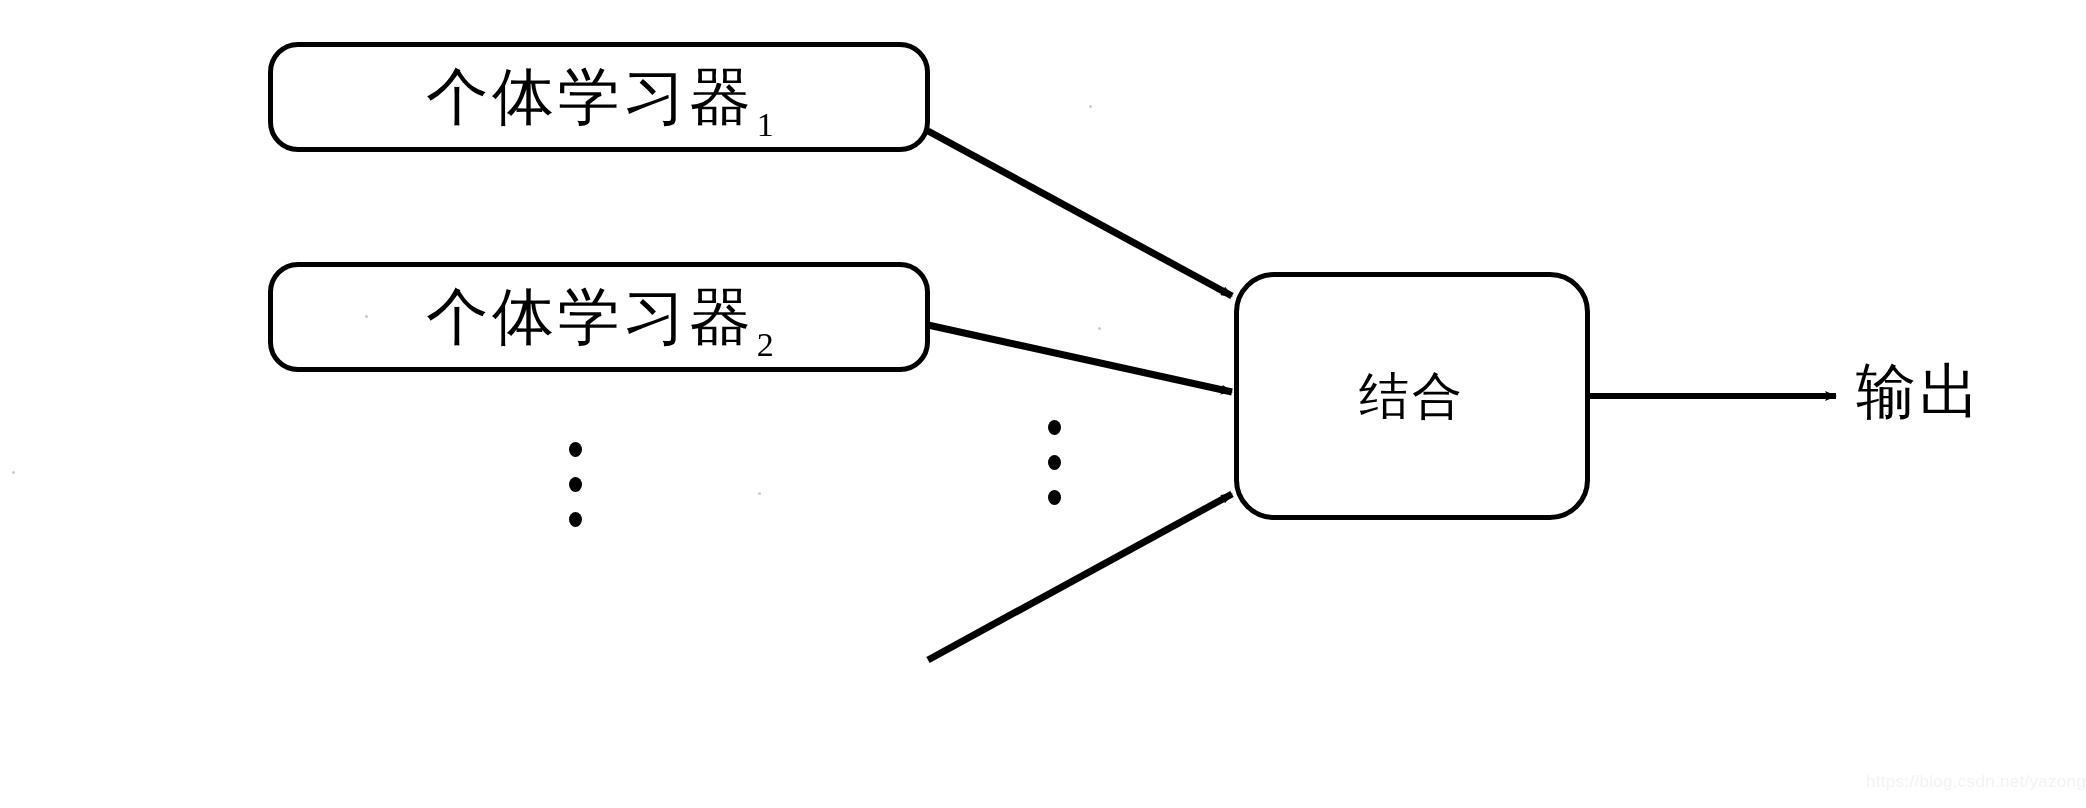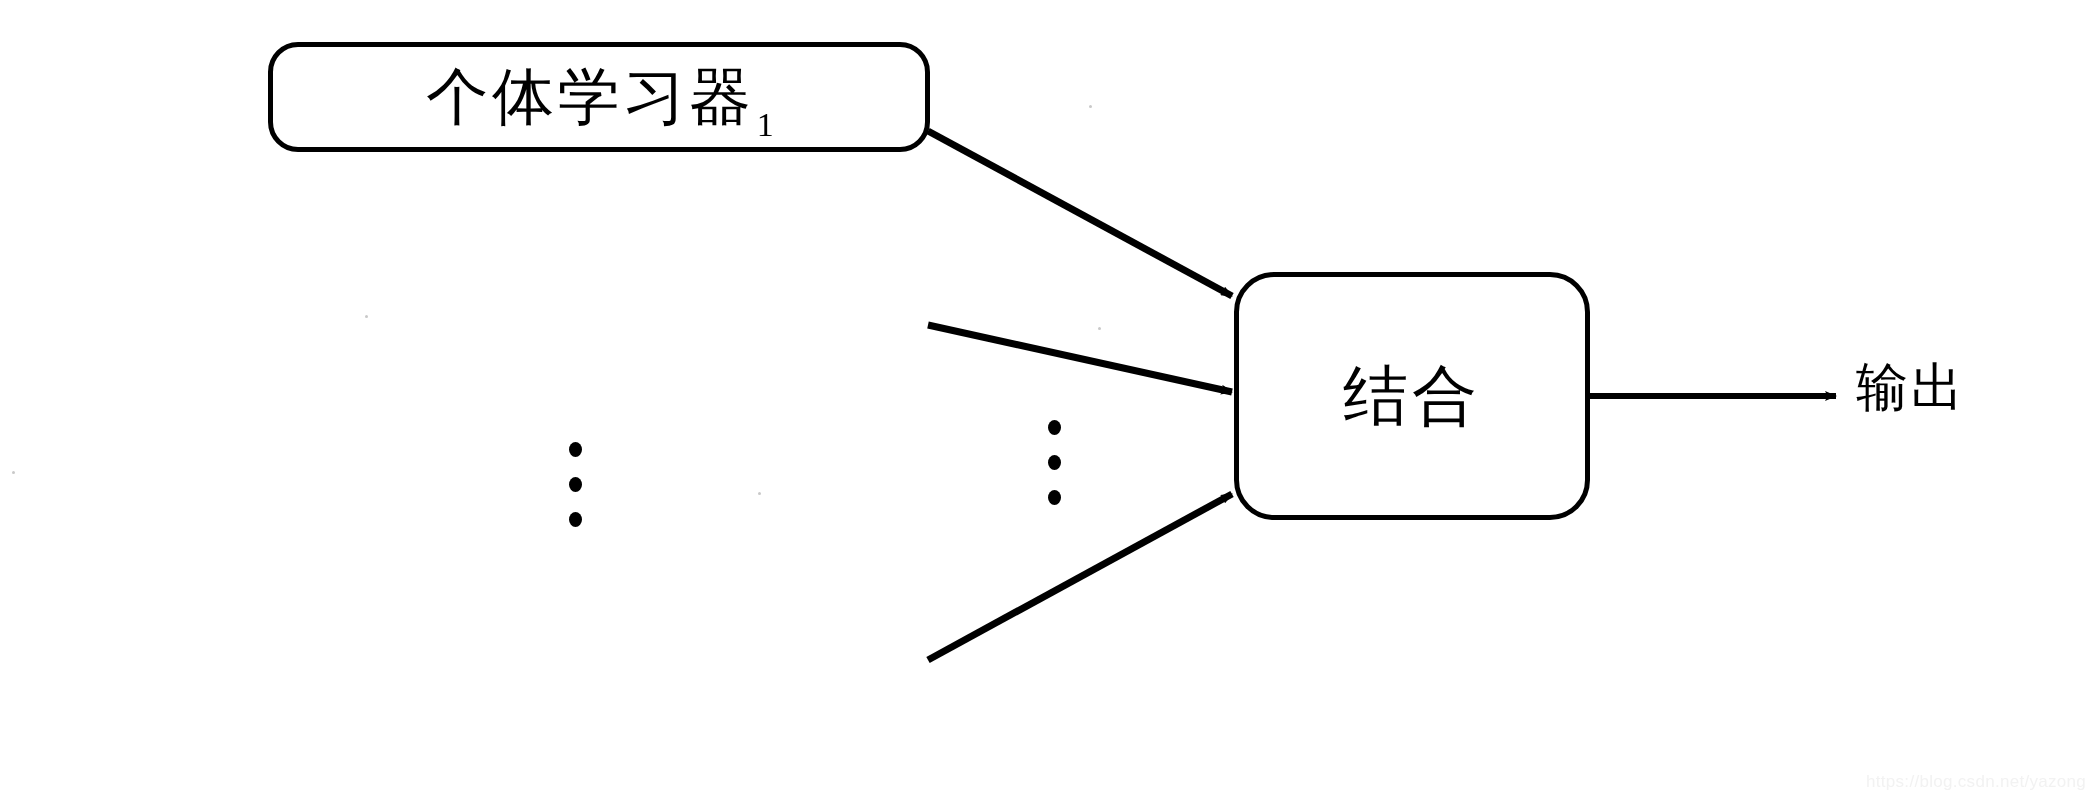--- a/index.html
+++ b/index.html
@@ -54,27 +54,27 @@
     position: relative;
     top: 18px;
     left: 2px;
     letter-spacing: 0;
   }
   .learner-label .sub-italic {
     font-style: italic;
     font-size: 38px;
   }
   .combiner-label {
-    font-size: 65px;
+    font-size: 50px;
     line-height: 1.12;
     text-align: center;
   }
   .output-label {
     position: absolute;
-    font-size: 52px;
+    font-size: 60px;
     line-height: 1;
     white-space: nowrap;
     color: #000000;
   }
   .vdots {
     position: absolute;
     display: flex;
     flex-direction: column;
     align-items: center;
   }
@@ -125,20 +125,25 @@
 
     <line x1="1590" y1="396" x2="1836" y2="396" stroke="#000000" stroke-width="6" marker-end="url(#arrowhead)"></line>
   </svg>
 
   <div class="node-box learner-box" style="left:268px; top:42px; width:662px; height:110px;justify-content:center;">
     <span class="cjk learner-label">
       <span>个体学习器</span><span class="sub">1</span>
     </span>
   </div>
 
+  <div class="node-box learner-box" style="left:268px; top:262px; width:662px; height:110px;">
+    <span class="cjk learner-label">
+      <span>个体学习器</span><span class="sub">2</span>
+    </span>
+  </div>
 
 
   <div class="vdots" style="left:569px; top:442px;">
     <i></i>
     <i></i>
     <i></i>
   </div>
 
   <div class="vdots" style="left:1048px; top:420px;">
     <i></i>

